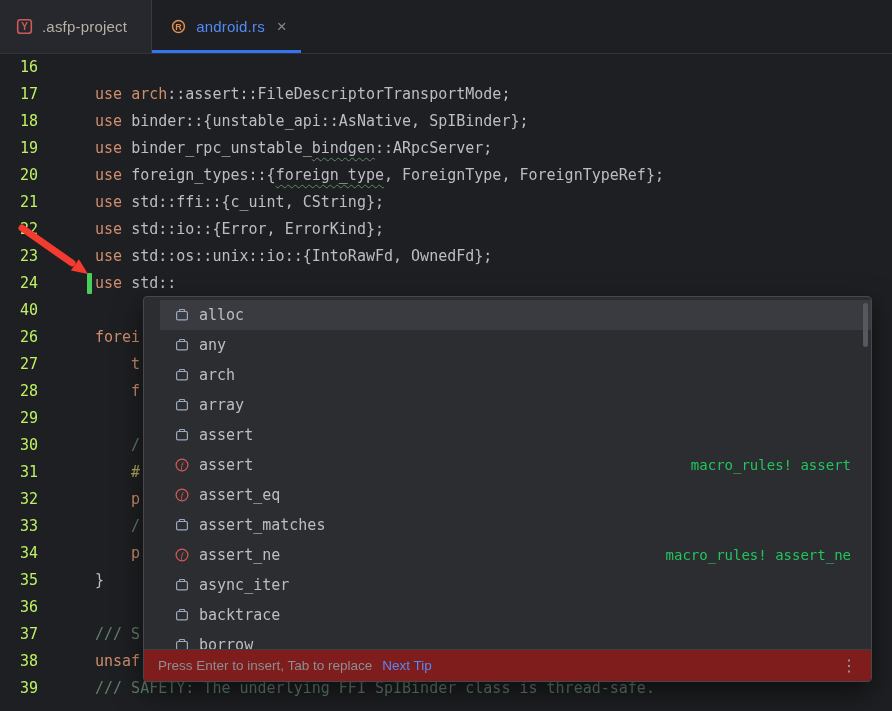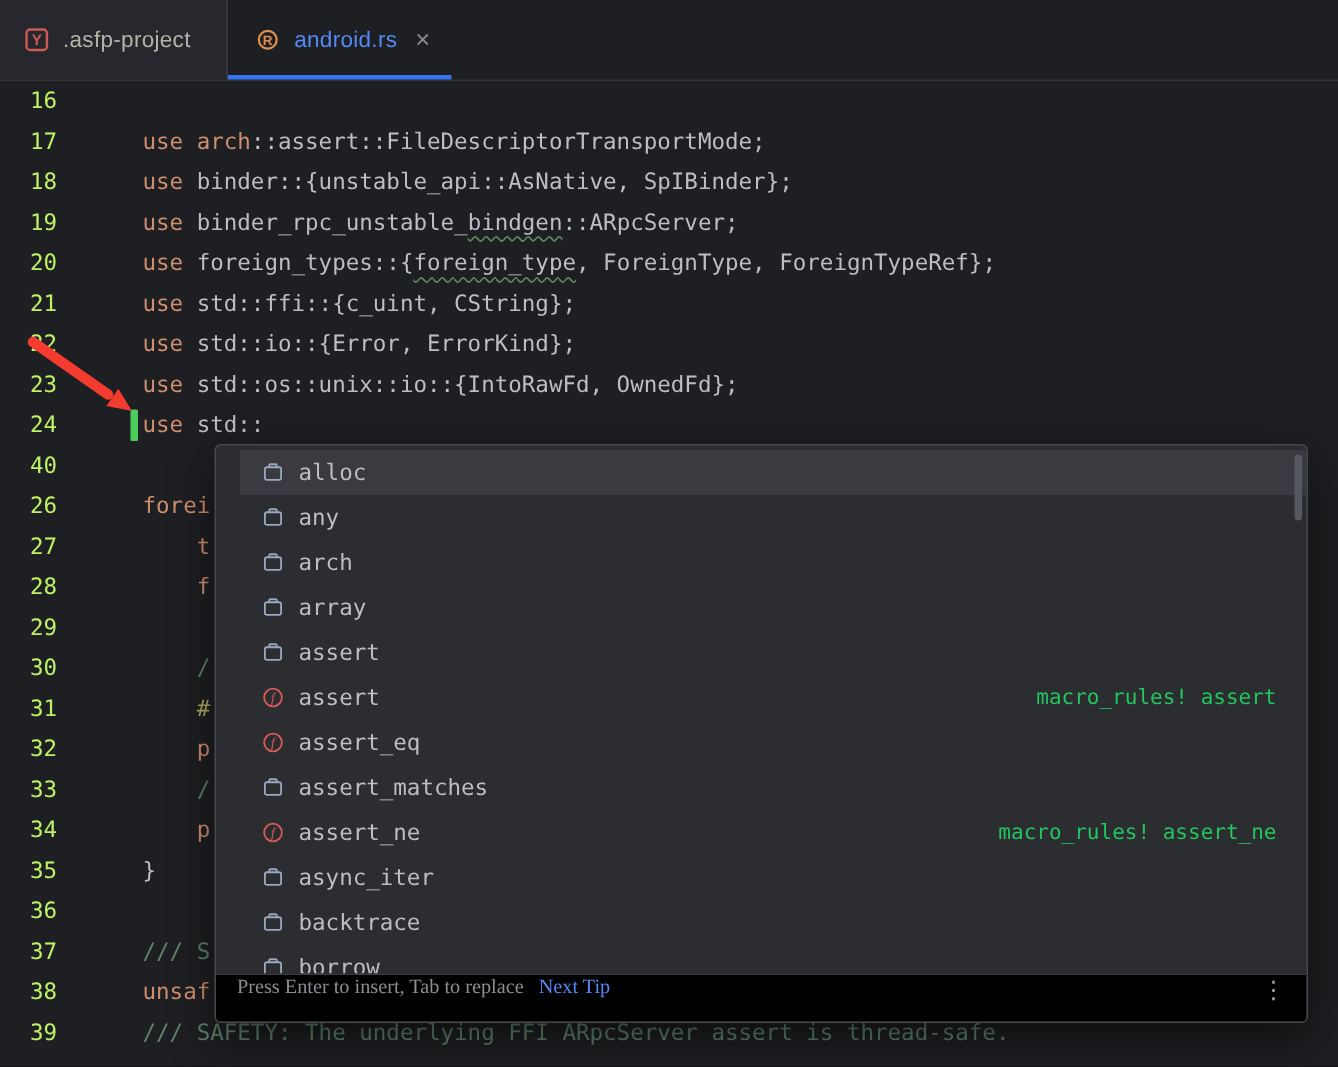--- a/index.html
+++ b/index.html
@@ -67,23 +67,23 @@
   }
   .item.selected { background:#393B40; }
   .item .ic { display:inline-flex; width:16px; margin-right:9px; flex:0 0 16px; }
   .item .detail { margin-left:auto; font-size:14px; color:#22c55e; }
   .pscroll {
     position:absolute; right:3px; top:6px; width:5px; height:44px;
     background:#55585E; border-radius:3px;
   }
   .pfooter {
     position:absolute; left:0; right:0; bottom:0; height:32px;
-    background:#000000; border-top:1px solid #3C3E43;
-    display:flex; align-items:flex-start; padding:0 14px;
-    font-size:13.5px; color:#8C8E94;font-family:Liberation Serif, serif;
+    background:#7f1d1d; border-top:1px solid #3C3E43;
+    display:flex; align-items:center; padding:0 14px;
+    font-size:13.5px; color:#8C8E94;
   }
   .pfooter .tip { color:#548AF7; margin-left:10px; cursor:pointer; }
   .pfooter .kebab { margin-left:auto; color:#A0A3A9; font-size:16px; cursor:pointer; }
 </style>
 </head>
 <body>
 
 <div class="app">
 
   <div class="tabbar">
@@ -153,21 +153,21 @@
         <div class="code-line"></div>
         <div class="code-line"><span class="doc">    /</span></div>
         <div class="code-line"><span class="attr">    #</span></div>
         <div class="code-line"><span class="kw">    p</span></div>
         <div class="code-line"><span class="doc">    /</span></div>
         <div class="code-line"><span class="kw">    p</span></div>
         <div class="code-line"><span class="pl">}</span></div>
         <div class="code-line"></div>
         <div class="code-line"><span class="doc">/// S</span></div>
         <div class="code-line"><span class="kw">unsaf</span></div>
-        <div class="code-line"><span class="doc">/// SAFETY: The underlying FFI ARpcServer assert is thread-safe.</span></div>
+        <div class="code-line"><span class="doc">/// SAFETY: The underlying FFI SpIBinder class is thread-safe.</span></div>
       </div>
   </div>
 
   <div class="popup">
     <div class="plist">
         <div class="item selected">
           <span class="ic">
             <svg width="16" height="16" viewBox="0 0 16 16" fill="none">
               <path d="M5.5 4.5V3.2c0-.4.3-.7.7-.7h3.6c.4 0 .7.3.7.7v1.3" stroke="#9BA8C0" stroke-width="1.2"></path>
               <rect x="2.6" y="4.5" width="10.8" height="8.4" rx="1.4" stroke="#9BA8C0" stroke-width="1.2"></rect>

